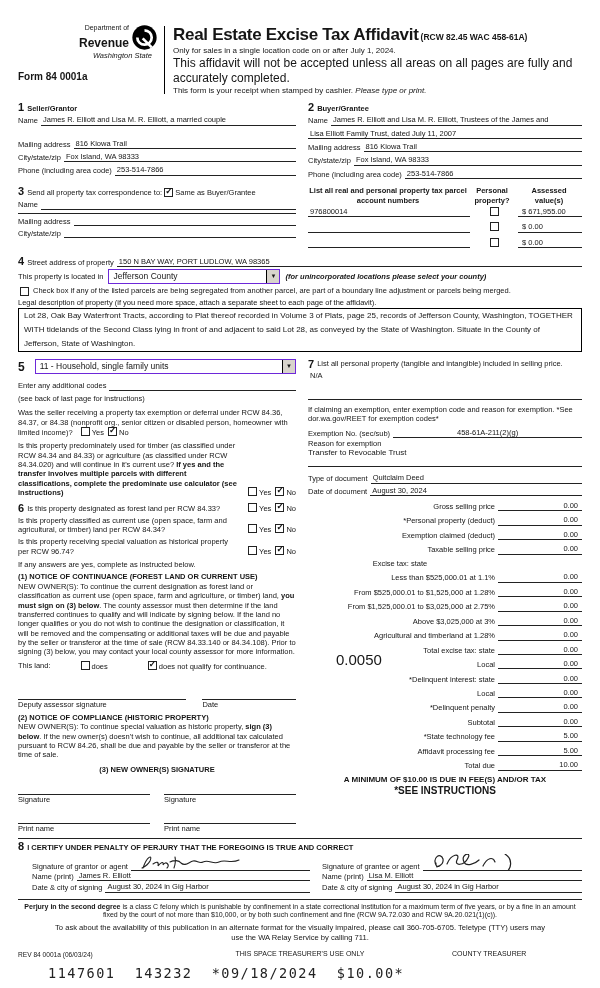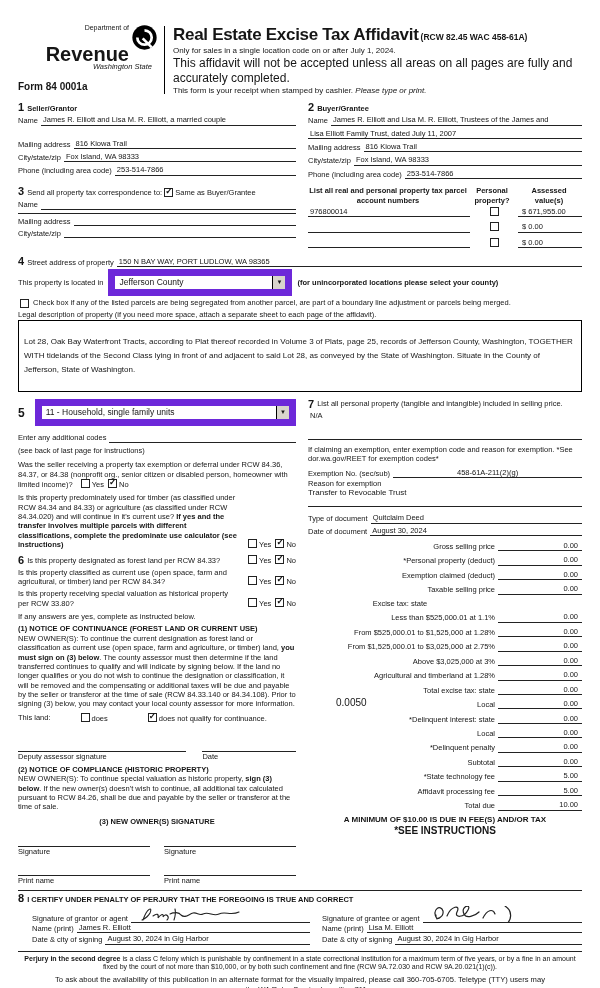--- a/index.html
+++ b/index.html
@@ -1,63 +1,63 @@
 <!DOCTYPE html>
 <html><head>
 <meta charset="utf-8">
 <style>
   html,body{margin:0;padding:0;background:#fff;}
   .page{position:relative;width:600px;height:988px;background:#fff;color:#161616;
         font-family:"Liberation Sans", sans-serif;font-size:7.5px;line-height:1.25;
         box-sizing:border-box;padding:24px 18px 0 18px;overflow:hidden;}
-  .b{font-weight:bold}.i{font-style:italic}.bi{font-weight:bold;}
+  .b{font-weight:bold}.i{font-style:italic}.bi{font-weight:bold;font-style:italic}
   .row{display:flex}
   .cols{display:flex;gap:12px}
   .colL{width:278px;flex:0 0 278px}
   .colR{flex:1;min-width:0}
   .fld{display:flex;align-items:flex-end;margin-bottom:3px}
   .fl{white-space:nowrap;padding-right:3px}
   .fv{flex:1;border-bottom:1px solid #222;padding:0 2px;white-space:nowrap;overflow:hidden}
   .uline{border-bottom:1px solid #222}
   .sn{font-weight:bold;font-size:11px;margin-right:3px;line-height:1}
   .st{font-weight:bold;font-size:7.5px}
   .cb{width:7px;height:7px;border:1px solid #222;display:inline-block;vertical-align:-1px;margin:0 2px;position:relative;background:#fff}
   .cb.checked::after{content:"✓";position:absolute;left:0px;top:-3px;font-size:9px;font-weight:bold;color:#111}
   .yn{white-space:nowrap;margin-left:4px}
-  .dd{display:inline-flex;border:7px solid #6d28d9;align-items:stretch;height:13px;background:#fff;vertical-align:middle}
+  .dd{display:inline-flex;border:1px solid #6d28d9;align-items:stretch;height:13px;background:#fff;vertical-align:middle}
   .ddtext{padding:1px 4px;flex:1;font-size:8.5px;white-space:nowrap;overflow:hidden}
   .ddbtn{width:12px;border-left:1px solid #000;display:flex;align-items:center;justify-content:center;font-size:6px;background:#d8d4cc}
   .taxrow{display:flex;align-items:flex-end;margin-bottom:4.1px;position:relative}
   .taxlabel{flex:1;text-align:right;white-space:nowrap}
   .taxfill{width:34px;border-bottom:1px solid #222;margin-left:3px}
   .taxval{width:46px;border-bottom:1px solid #222;text-align:right;padding-right:4px;white-space:nowrap}
   .taxheading{text-align:center;margin:1px 90px 4px 0;font-size:7.5px}
-  .taxprefix{position:absolute;left:28px;bottom:0;font-size:10px}
+  .taxprefix{position:absolute;left:28px;bottom:0;font-size:15px}
   .siggroup{display:flex;gap:14px;margin-top:8px}
   .sigcol{flex:1}
   .sigline{border-bottom:1px solid #222;height:12px}
-  .box{border:1.5px solid #000;padding:14px 5px;line-height:1.75;font-size:8px}
+  .box{border:1.5px solid #000;padding:0 5px;line-height:1.75;font-size:8px}
   .smallcaps{font-size:6.6px;font-weight:bold}
   .stamp{font-family:"DejaVu Sans Mono", monospace;font-size:13.5px;letter-spacing:1.5px;white-space:pre;color:#222}
   .hdr{display:flex;align-items:flex-start}
   .hdr-div{width:1px;background:#000;align-self:stretch;margin:2px 8px 2px 6px}
   .para{margin:0 0 4px 0}
   svg.sig{display:block}
 </style>
 </head>
 <body>
 
 <div class="page">
 
   <div class="hdr">
     <div style="width:140px;flex:0 0 140px">
       <div style="display:flex;justify-content:flex-end;align-items:flex-start">
         <div style="text-align:right;margin-right:2px">
           <div style="font-size:7px">Department of</div>
-          <div class="b" style="font-size:20px;line-height:1;margin-top:11px">Revenue</div>
+          <div class="b" style="font-size:12px;line-height:1;margin-top:4px">Revenue</div>
         </div>
         <span>
           <svg width="27" height="27" viewBox="0 0 30 30">
             <circle cx="15" cy="15" r="13.5" fill="#000"></circle>
             <path d="M15 7 a8 8 0 1 1 -8 8" stroke="#fff" stroke-width="3" fill="none"></path>
             <path d="M13 16 L23 26" stroke="#fff" stroke-width="3" fill="none"></path>
           </svg>
         </span>
       </div>
       <div class="i" style="font-size:7.5px;text-align:right;margin:-2px 6px 0 0">Washington State</div>
@@ -242,21 +242,21 @@
         </span>
       </div>
       <div class="row" style="align-items:flex-end;margin-bottom:3px">
         <div style="flex:1;padding-right:4px">Is this property classified as current use (open space, farm and agricultural, or timber) land per RCW 84.34?</div>
         <span class="yn">
           <span class="cb"></span><span>Yes</span>
           <span class="cb checked"></span><span>No</span>
         </span>
       </div>
       <div class="row" style="align-items:flex-end;margin-bottom:4px">
-        <div style="flex:1;padding-right:4px">Is this property receiving special valuation as historical property per RCW 33.80?</div>
+        <div style="flex:1;padding-right:4px">Is this property receiving special valuation as historical property per RCW 96.74?</div>
         <span class="yn">
           <span class="cb"></span><span>Yes</span>
           <span class="cb checked"></span><span>No</span>
         </span>
       </div>
       <div style="margin-bottom:3px">If any answers are yes, complete as instructed below.</div>
       <div class="b">(1) NOTICE OF CONTINUANCE (FOREST LAND OR CURRENT USE)</div>
       <div class="para">
         <span>NEW OWNER(S): To continue the current designation as forest land or classification as current use (open space, farm and agriculture, or timber) land, </span><span class="b">you must sign on (3) below</span><span>. The county assessor must then determine if the land transferred continues to qualify and will indicate by signing below. If the land no longer qualifies or you do not wish to continue the designation or classification, it will be removed and the compensating or additional taxes will be due and payable by the seller or transferor at the time of sale (RCW 84.33.140 or 84.34.108). Prior to signing (3) below, you may contact your local county assessor for more information.</span>
       </div>

